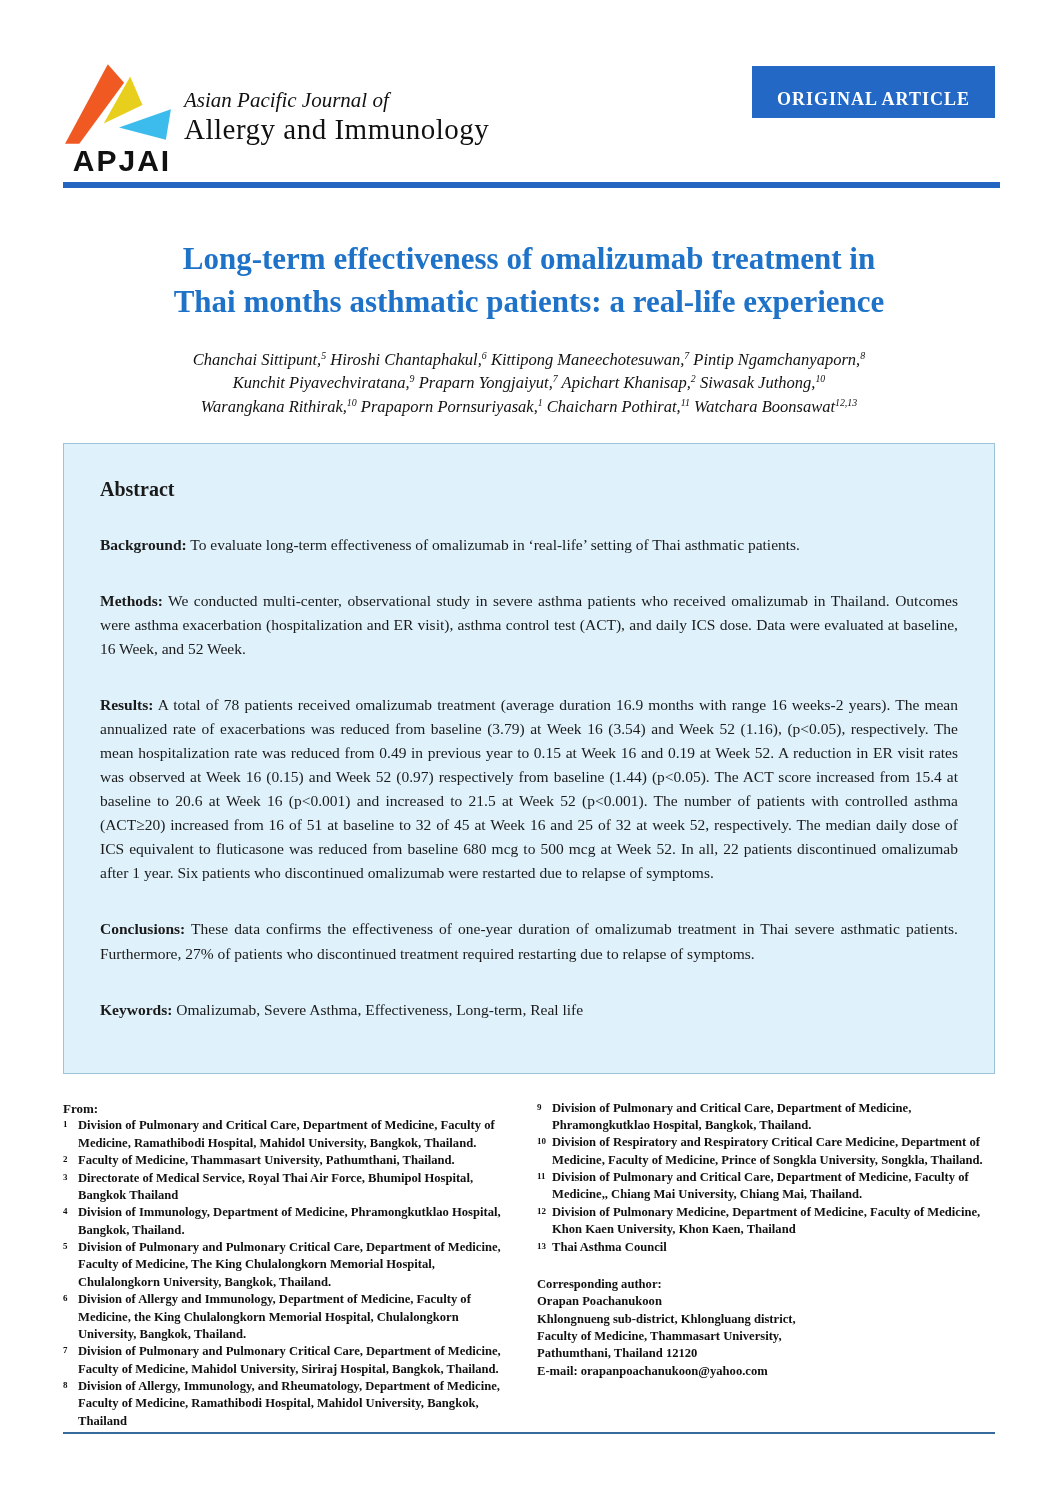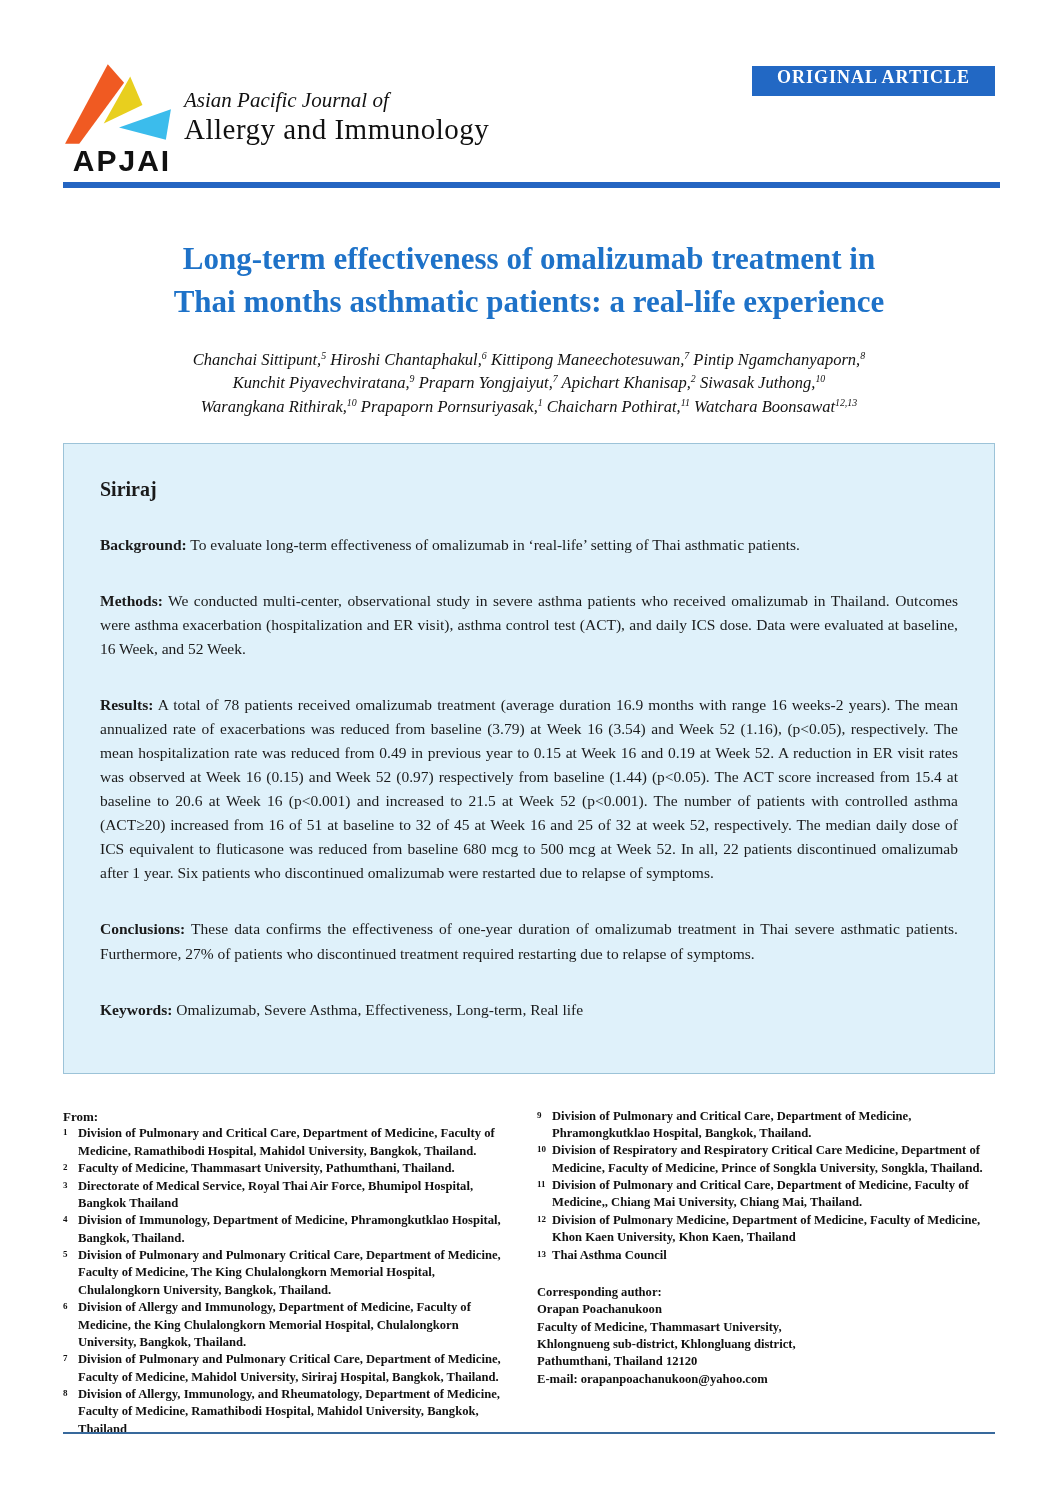--- a/index.html
+++ b/index.html
@@ -24,21 +24,21 @@
     font-weight:bold; font-size:30px; letter-spacing:2px;
     color:#111; line-height:1; margin-top:-2px;
   }
   .journal-name { position:absolute; left:184px; top:88px; }
   .journal-line1 { font-style:italic; font-size:21px; color:#111; }
   .journal-line2 { font-size:29px; color:#111; letter-spacing:0.5px; }
   .badge {
     position:absolute; right:63px; top:66px;
     background:#2268c4; color:#ffffff;
     font-weight:bold; font-size:18px; letter-spacing:1px;
-    padding:1px 25px 8px 25px;
+    padding:23px 25px 8px 25px;
   }
   .header-rule { position:absolute; left:63px; right:58px; top:182px; height:6px; background:#2465c2; }
 
   
   .title {
     margin-top:52px; text-align:center;
     color:#1e72c8; font-weight:bold; font-size:31px; line-height:1.38;
   }
   .authors { margin-top:24px; text-align:center; font-style:italic; font-size:16.5px; line-height:1.45; color:#111; }
   .authors sup { font-size:0.6em; font-style:italic; }
@@ -49,21 +49,21 @@
     background:#dff1fa;
     border:1px solid #9cc3d8;
     padding:34px 36px 30px 36px;
     min-height:530px;
   }
   .abstract-title { font-size:20px; font-weight:bold; margin-bottom:22px; }
   .abstract-para { font-size:15.5px; line-height:1.55; text-align:justify; margin-bottom:21px;margin-top:32px; }
   .abstract-para b { font-weight:bold; }
 
   
-  .from-section { display:flex; margin-top:34px; gap:28px; }
+  .from-section { display:flex; margin-top:26px; gap:28px; }
   .from-col { width:446px; font-size:12.6px; line-height:1.38; font-weight:600; color:#111; }
   .from-label { font-weight:bold; font-size:13px; }
   .aff-item { display:flex; }
   .aff-num { width:15px; flex:0 0 15px; font-size:9px; font-weight:700; padding-top:1px; text-align:left; }
   .aff-text { flex:1; }
   .corr-block { margin-top:20px; }
   .corr-label { font-weight:bold; }
   .corr-line { }
 
   
@@ -98,21 +98,21 @@
     </h1>
 
     <div class="authors" id="author-lines">
         <div><span>Chanchai Sittipunt,</span><sup>5</sup> <span>Hiroshi Chantaphakul,</span><sup>6</sup> <span>Kittipong Maneechotesuwan,</span><sup>7</sup> <span>Pintip Ngamchanyaporn,</span><sup>8</sup></div>
         <div><span>Kunchit Piyavechviratana,</span><sup>9</sup> <span>Praparn Yongjaiyut,</span><sup>7</sup> <span>Apichart Khanisap,</span><sup>2</sup> <span>Siwasak Juthong,</span><sup>10</sup></div>
         <div><span>Warangkana Rithirak,</span><sup>10</sup> <span>Prapaporn Pornsuriyasak,</span><sup>1</sup> <span>Chaicharn Pothirat,</span><sup>11</sup> <span>Watchara Boonsawat</span><sup>12,13</sup></div>
       </div>
   </div>
 
   <div class="abstract-box">
-    <div class="abstract-title">Siriraj</div>
+    <div class="abstract-title">Abstract</div>
 
     <p class="abstract-para">
       <b>Background:</b>
       <span>To evaluate long-term effectiveness of omalizumab in ‘real-life’ setting of Thai asthmatic patients.</span>
     </p>
 
     <p class="abstract-para">
       <b>Methods:</b>
       <span>We conducted multi-center, observational study in severe asthma patients who received omalizumab in Thailand. Outcomes were asthma exacerbation (hospitalization and ER visit), asthma control test (ACT), and daily ICS dose. Data were evaluated at baseline, 16 Week, and 52 Week.</span>
     </p>
@@ -192,22 +192,22 @@
             </div>
             <div class="aff-item">
               <span class="aff-num">13</span>
               <span class="aff-text">Thai Asthma Council</span>
             </div>
           </div>
         <div class="corr-block">
           <div class="corr-label">Corresponding author:</div>
           <div class="corr-line">Orapan Poachanukoon</div>
           <div id="corr-lines">
+              <div class="corr-line">Khlongnueng sub-district, Khlongluang district,</div>
               <div class="corr-line">Faculty of Medicine, Thammasart University,</div>
-              <div class="corr-line">Khlongnueng sub-district, Khlongluang district,</div>
               <div class="corr-line">Pathumthani, Thailand 12120</div>
               <div class="corr-line">E-mail: orapanpoachanukoon@yahoo.com</div>
             </div>
         </div>
       </div>
     </div>
   </div>
 
   <div class="footer-rule"></div>
 </div>

